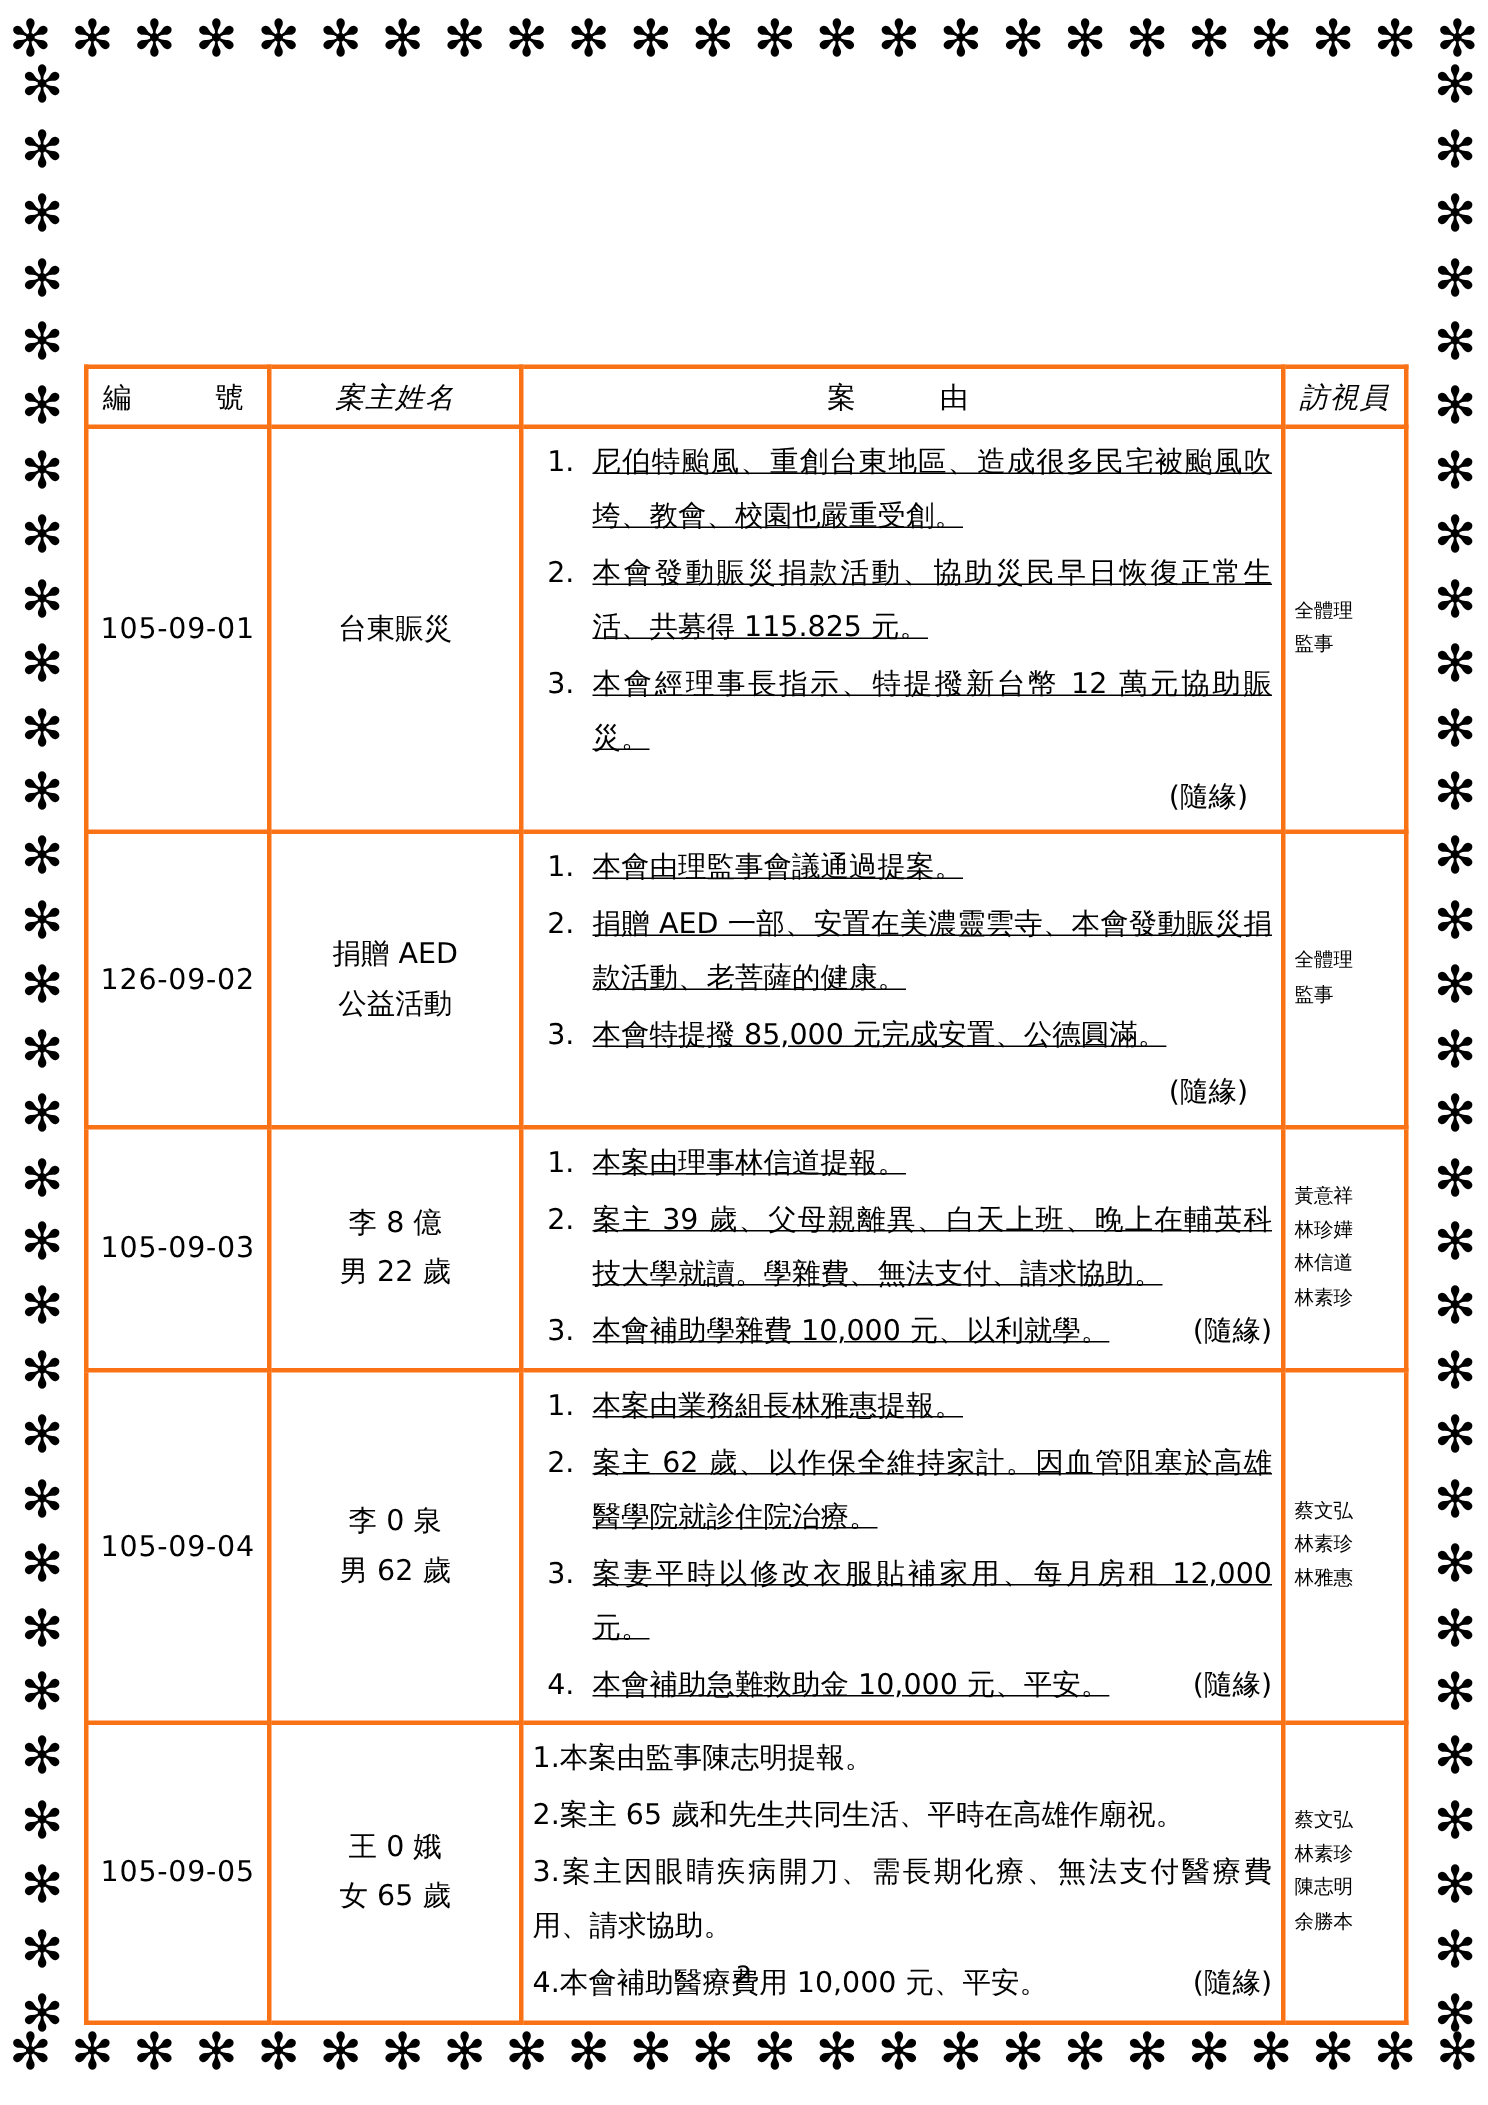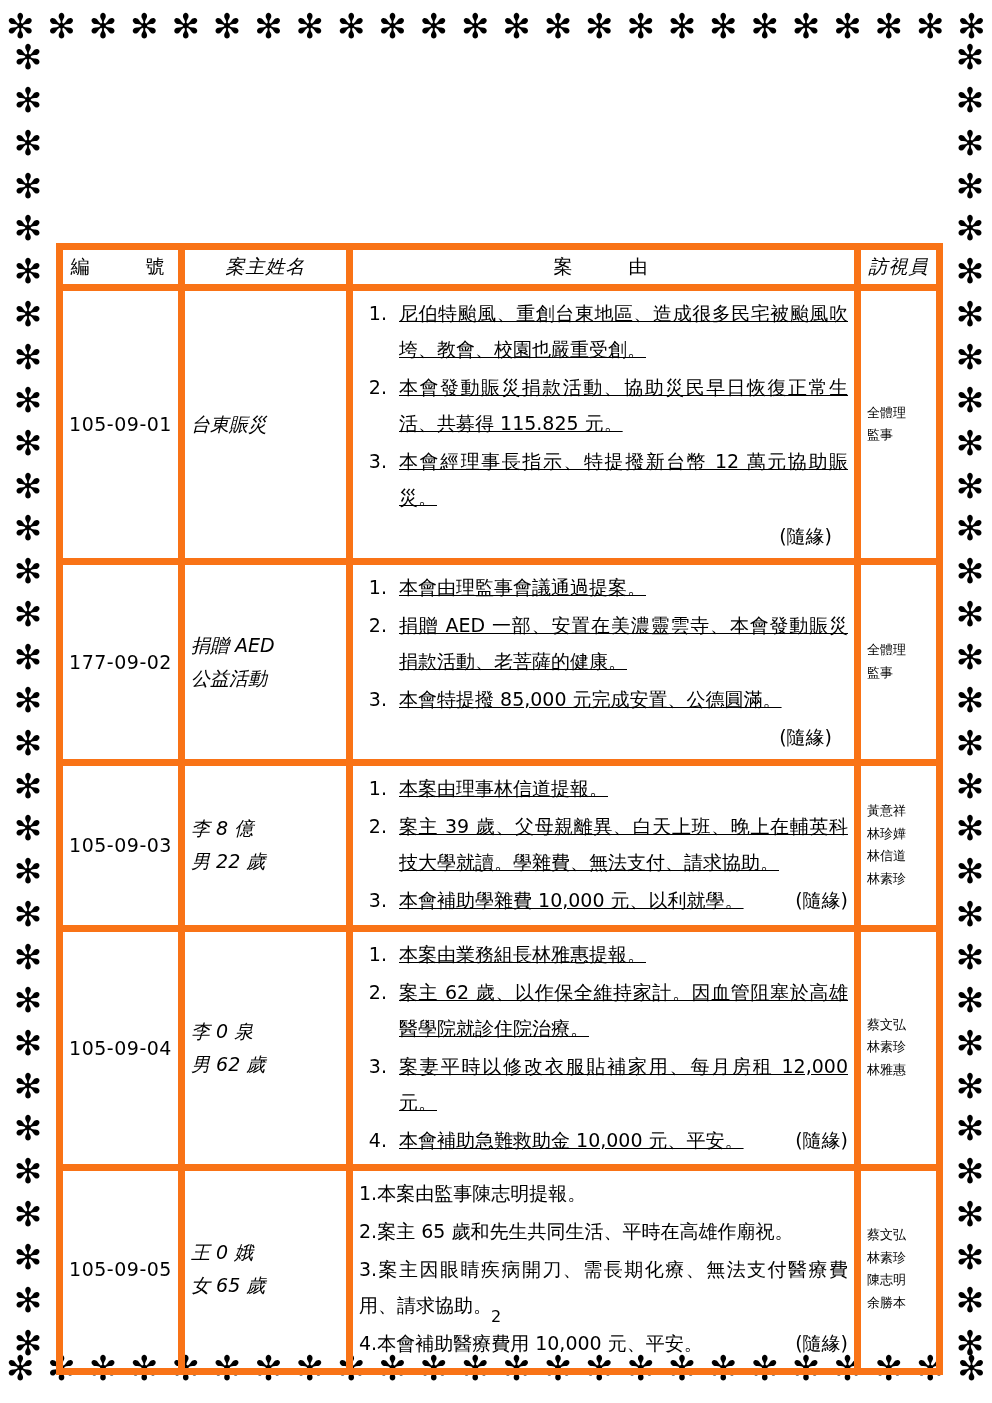--- a/index.html
+++ b/index.html
@@ -86,21 +86,21 @@
     top: 243px;
     left: 56px;
     width: 880px;
   }
   table.report {
     border-collapse: collapse;
     width: 880px;
     table-layout: fixed;
   }
   table.report th, table.report td {
-    border: 7px solid #f97316;
+    border: 3px solid #f97316;
     vertical-align: middle;
     padding: 4px 6px;
     box-sizing: border-box;
     margin-left: 44px;
   }
   .col-id    { width: 122px; }
   .col-name  { width: 168px; }
   .col-case  { width: 508px; }
   .col-staff { width: 82px; }
 
@@ -113,24 +113,23 @@
   }
   thead th.tight { letter-spacing: 1px; font-style: italic; }
 
   td.id-cell {
     text-align: center;
     font-size: 19px;
     font-weight: normal;
     letter-spacing: 0.5px;
   }
   td.name-cell {
-    text-align: left;
+    text-align: center;
     font-size: 19px;
     line-height: 1.75;
-    font-style: italic;
   }
   td.staff-cell {
     text-align: left;
     font-size: 13px;
     line-height: 1.75;
   }
   td.case-cell {
     font-size: 19px;
     line-height: 1.9;
     padding: 14px 14px 14px 12px;
@@ -328,21 +327,21 @@
                 <li>本會經理事長指示、特提撥新台幣 12 萬元協助賑災。</li>
               </ol>
               <div class="note-line">(隨緣)</div>
             </td>
             <td class="staff-cell">
               <div>全體理</div>
               <div>監事</div>
             </td>
           </tr>
           <tr>
-            <td class="id-cell">177-09-02</td>
+            <td class="id-cell">126-09-02</td>
             <td class="name-cell">
               <div>捐贈 AED</div>
               <div>公益活動</div>
             </td>
             <td class="case-cell">
               <ol class="case-list">
                 <li>本會由理監事會議通過提案。</li>
                 <li>捐贈 AED 一部、安置在美濃靈雲寺、本會發動賑災捐款活動、老菩薩的健康。</li>
                 <li>本會特提撥 85,000 元完成安置、公德圓滿。</li>
               </ol>

